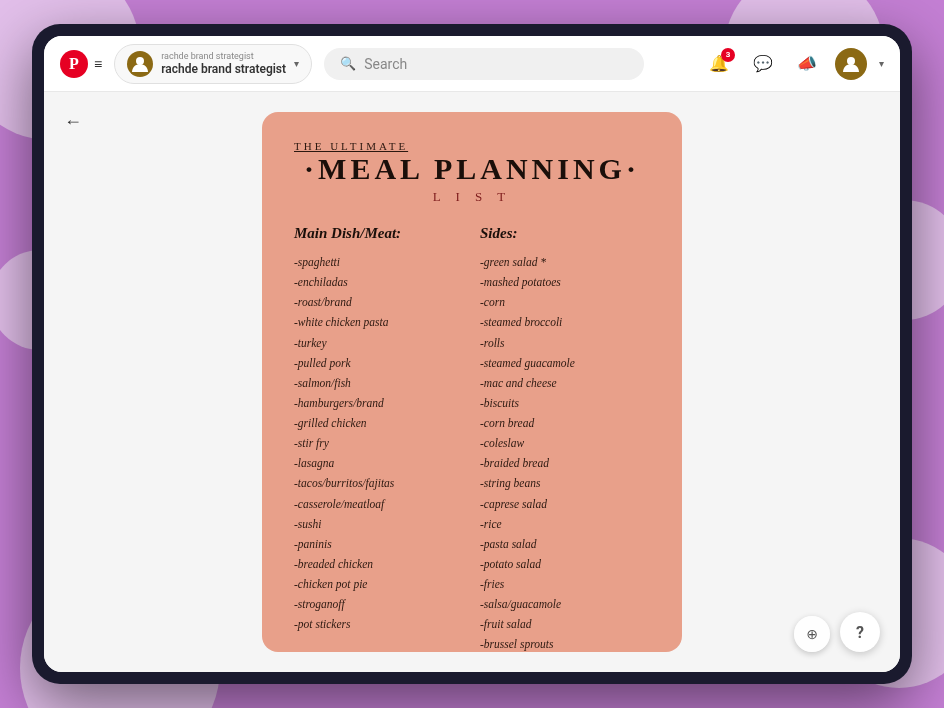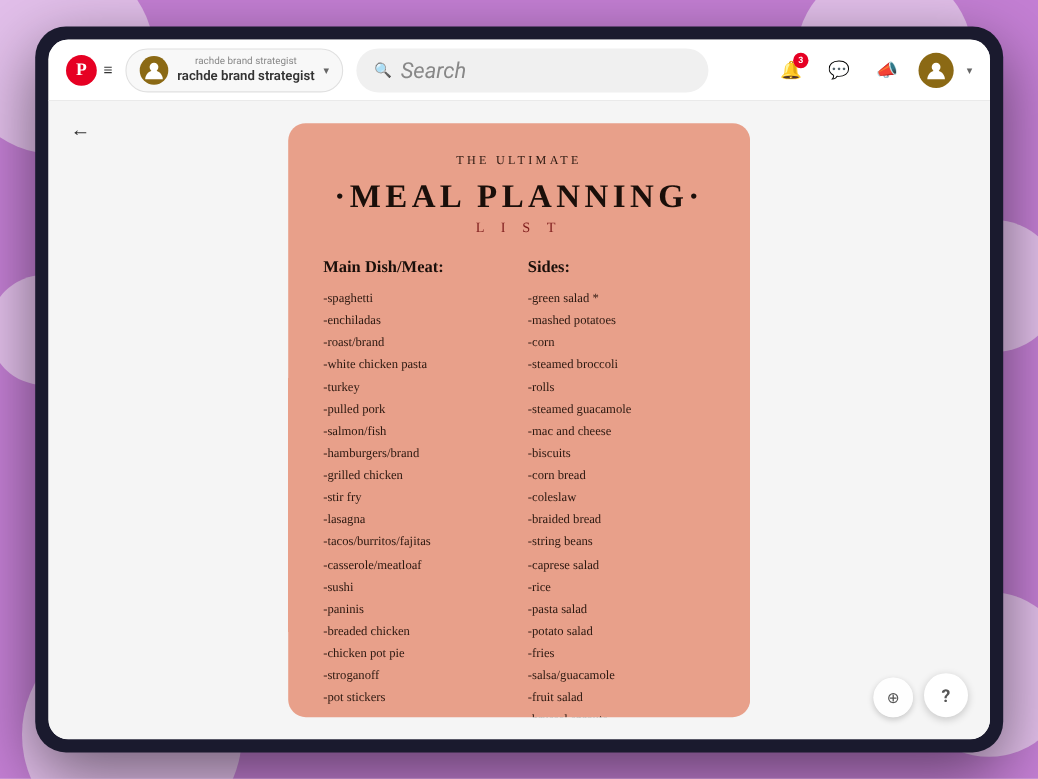--- a/index.html
+++ b/index.html
@@ -112,21 +112,20 @@
 
     .account-avatar svg {
       width: 20px;
       height: 20px;
     }
 
     .account-info {
       display: flex;
       flex-direction: column;
       line-height: 1.2;
-      text-align: center;
     }
 
     .account-sub {
       font-size: 9px;
       color: #888;
     }
 
     .account-name {
       font-size: 12px;
       font-weight: 600;
@@ -149,22 +148,21 @@
       gap: 8px;
     }
 
     .search-icon-inner {
       color: #888;
       font-size: 13px;
     }
 
     .search-input-display {
       color: #888;
-      font-size: 20px;
-      font-style: italic;
+      font-size: 14px;
     }
 
     .header-actions {
       display: flex;
       align-items: center;
       gap: 12px;
       margin-left: auto;
     }
 
     .notif-btn {
@@ -244,26 +242,26 @@
       padding: 28px 32px 32px;
       overflow-y: auto;
       max-height: 560px;
     }
 
     .pin-card::-webkit-scrollbar { width: 4px; }
     .pin-card::-webkit-scrollbar-track { background: transparent; }
     .pin-card::-webkit-scrollbar-thumb { background: rgba(0,0,0,0.2); border-radius: 2px; }
 
     .pin-title-sub {
-      text-align: center;
       font-size: 11px;
       letter-spacing: 3px;
       color: #2c1810;
-      margin-bottom: 10px;
-      font-family: Georgia, serif;
+      margin-bottom: 0;
+      font-family: Georgia, serif;
+      text-decoration: underline;
     }
 
     .pin-title-main {
       text-align: center;
       font-size: 30px;
       font-weight: 900;
       letter-spacing: 4px;
       color: #1a0f0a;
       font-family: Georgia, serif;
       line-height: 1.1;
@@ -276,20 +274,21 @@
       color: #7f1d1d;
       margin-top: 4px;
       margin-bottom: 20px;
       font-family: Georgia, serif;
     }
 
     .pin-columns {
       display: grid;
       grid-template-columns: 1fr 1fr;
       gap: 16px;
+      font-style: italic;
     }
 
     .pin-column-header {
       font-size: 15px;
       font-weight: 700;
       color: #1a0f0a;
       margin-bottom: 10px;
       font-family: Georgia, serif;
     }
 

